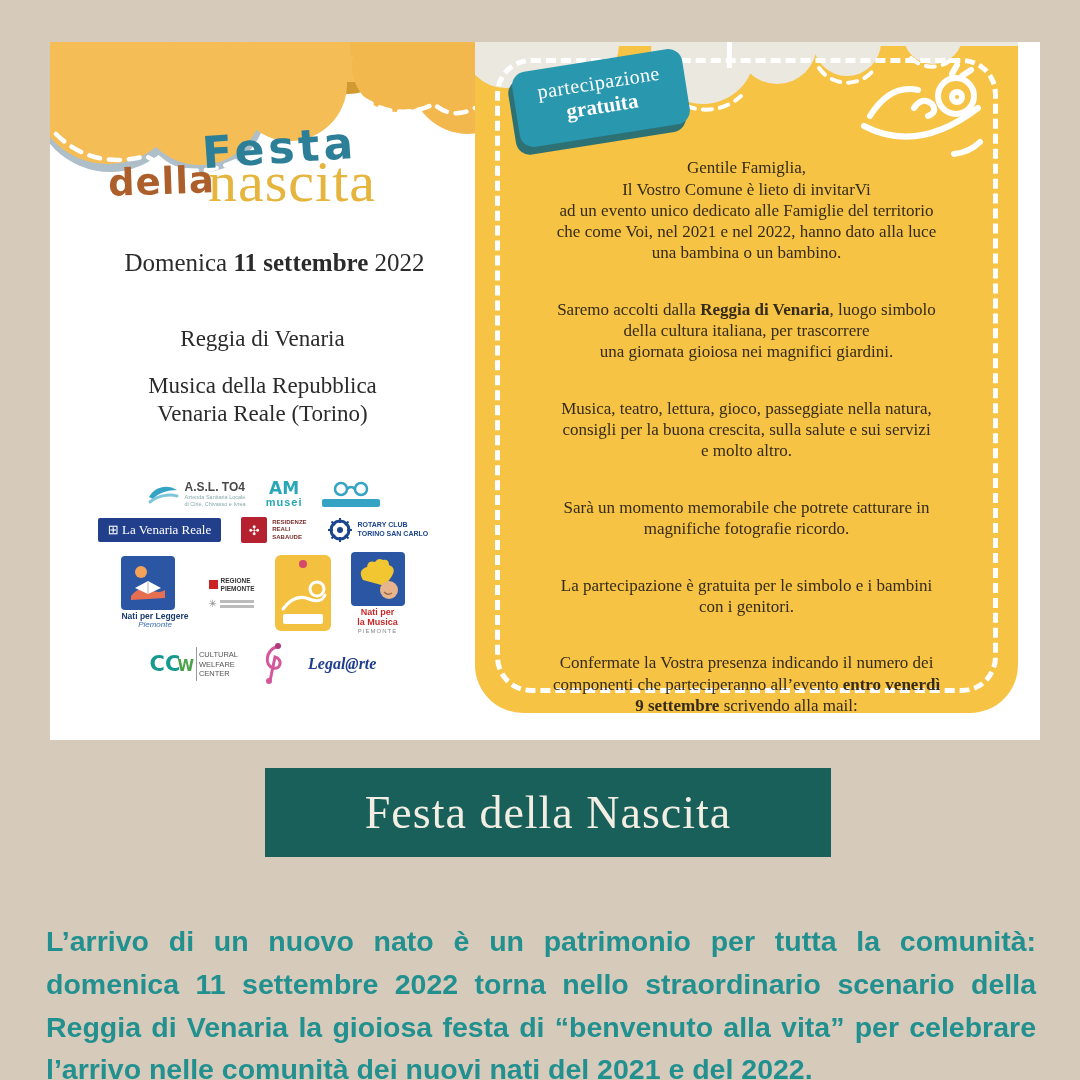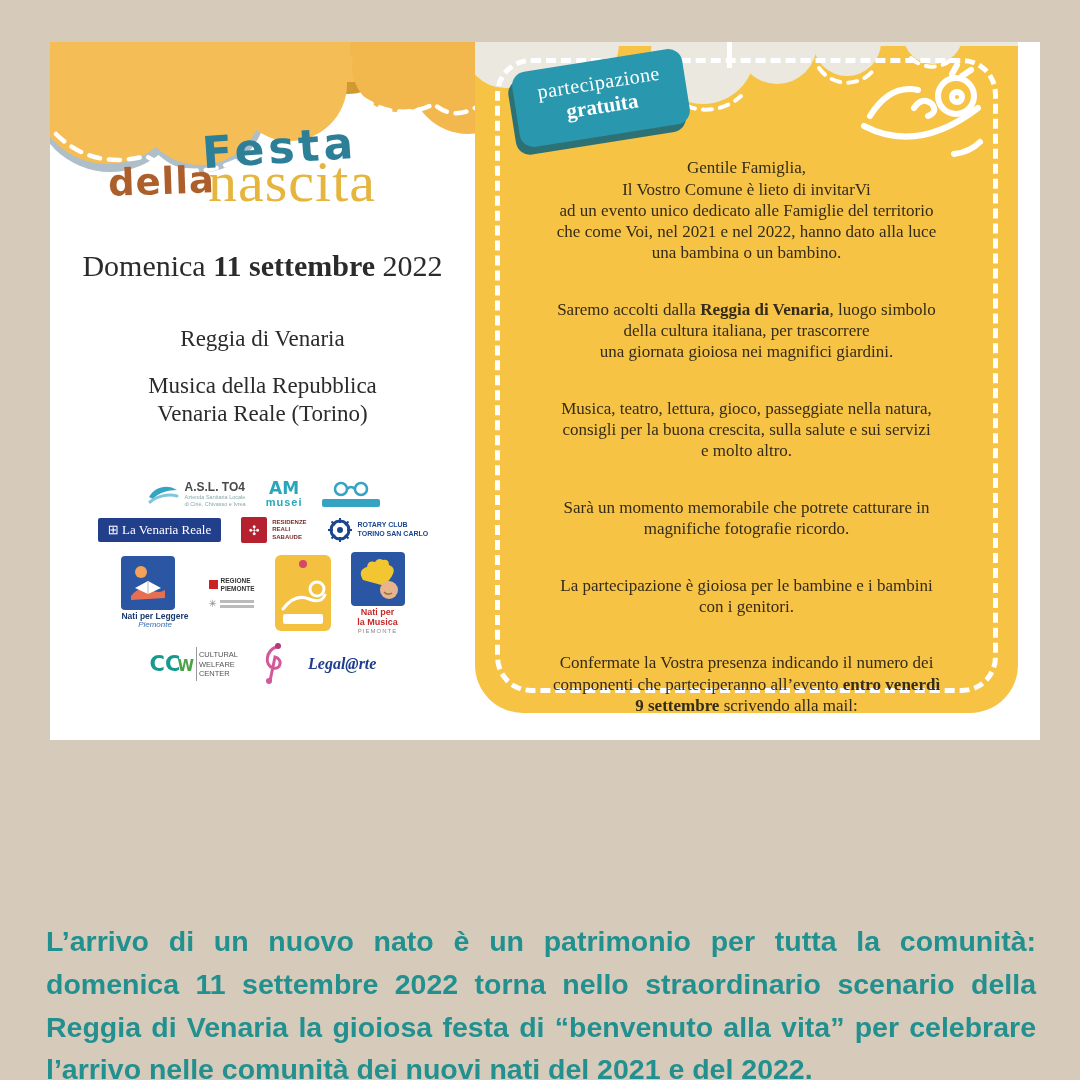--- a/index.html
+++ b/index.html
@@ -16,21 +16,21 @@
 
   .logo{position:absolute;left:0;top:0;width:425px;height:215px;}
   .logo-festa{position:absolute;left:152px;top:80px;font-family:"DejaVu Sans",sans-serif;
       font-weight:bold;font-size:44px;color:#2d7e97;transform:rotate(-4deg);letter-spacing:4px;}
   .logo-della{position:absolute;left:58px;top:118px;font-family:"DejaVu Sans",sans-serif;
       font-weight:bold;font-size:37px;color:#ad5f2b;transform:rotate(-2deg);letter-spacing:1px;}
   .logo-nascita{position:absolute;left:158px;top:106px;font-family:"Liberation Serif",serif;
       font-size:58px;color:#e5b53e;letter-spacing:1px;}
 
   .dates{position:absolute;left:0;top:206px;width:425px;text-align:center;color:#2b2b2b;
-      font-size:30px;line-height:1.22;}
+      font-size:25px;line-height:1.22;padding-left:12px;}
   .venue{position:absolute;left:0;top:284px;width:425px;text-align:center;color:#2b2b2b;font-size:23px;}
   .address{position:absolute;left:0;top:330px;width:425px;text-align:center;color:#2b2b2b;
       font-size:23px;line-height:1.2;white-space:pre-line;}
 
   
   .partners{position:absolute;left:18px;top:438px;width:390px;font-family:"Liberation Sans",sans-serif;}
   .prow{display:flex;justify-content:center;align-items:center;gap:20px;margin-bottom:9px;}
   .plogo{display:flex;align-items:center;gap:5px;}
   .asl-name{font-size:12px;font-weight:bold;color:#4a4a4a;}
   .asl-sub{font-size:5.5px;color:#8aa;white-space:pre-line;line-height:1.2;}
@@ -315,27 +315,30 @@
 che come Voi, nel 2021 e nel 2022, hanno dato alla luce
 una bambina o un bambino.</p>
         <p><span>Saremo accolti dalla </span><b>Reggia di Venaria</b><span>, luogo simbolo
 della cultura italiana, per trascorrere
 una giornata gioiosa nei magnifici giardini.</span></p>
         <p>Musica, teatro, lettura, gioco, passeggiate nella natura,
 consigli per la buona crescita, sulla salute e sui servizi
 e molto altro.</p>
         <p>Sarà un momento memorabile che potrete catturare in
 magnifiche fotografie ricordo.</p>
-        <p>La partecipazione è gioiosa per le bambine e i bambini
+        <p>La partecipazione è gratuita per le simbolo e i bambini
 con i genitori.</p>
         <p><span>Confermate la Vostra presenza indicando il numero dei
 componenti che parteciperanno all’evento </span><b>entro venerdì
 9 settembre</b><span> scrivendo alla mail:
 </span></p>
         
         
       </div>
     </div>
   </div>
 
+  <div class="banner">
+    <span>Festa della Nascita</span>
+  </div>
 
   <div class="footer">L’arrivo di un nuovo nato è un patrimonio per tutta la comunità: domenica 11 settembre 2022 torna nello straordinario scenario della Reggia di Venaria la gioiosa festa di “benvenuto alla vita” per celebrare l’arrivo nelle comunità dei nuovi nati del 2021 e del 2022.</div>
 </div>
 
 </body></html>

